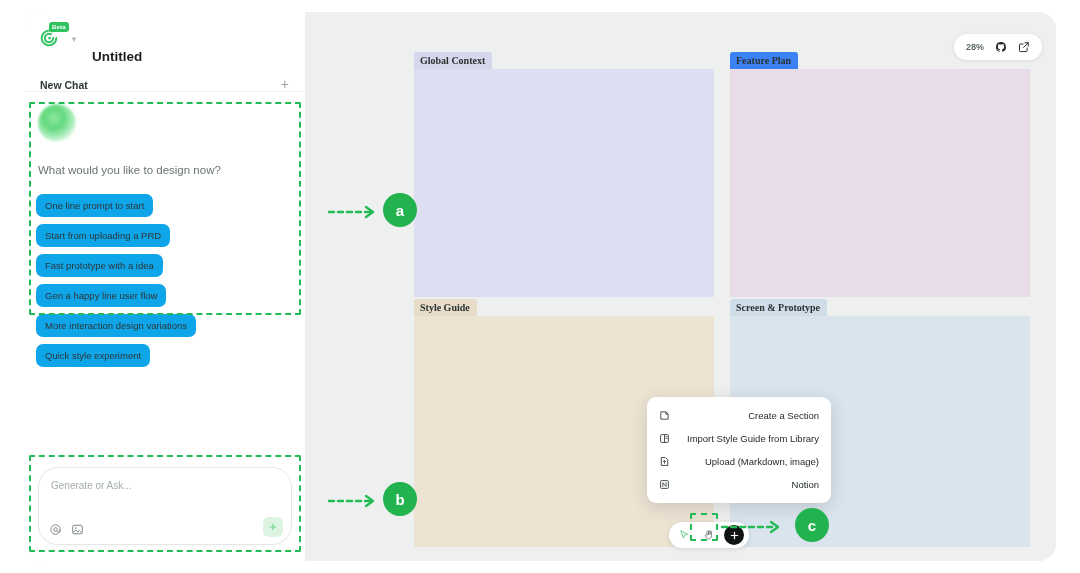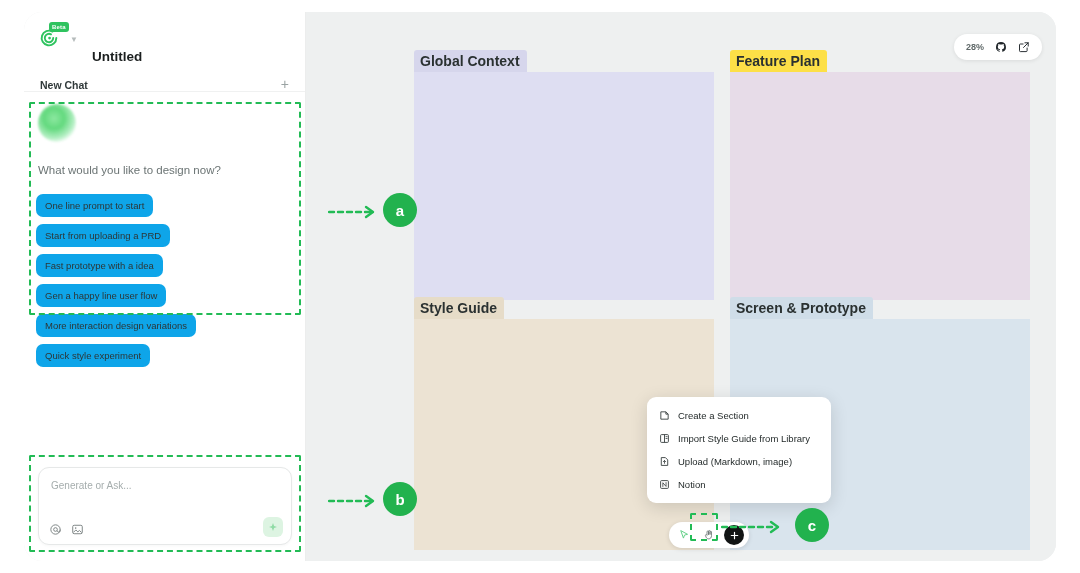--- a/index.html
+++ b/index.html
@@ -108,21 +108,21 @@
     cursor: pointer;
   }
 
   
   #composer {
     position: absolute;
     left: 14px; bottom: 16px;
     width: 254px; height: 78px;
     background: #ffffff;
     border: 1px solid #e6e8e8;
-    border-radius: 11px;
+    border-radius: 20px;
     box-shadow: 0 1px 3px rgba(0,0,0,.035);
   }
   #composer-placeholder {
     position: absolute;
     left: 12px; top: 12px;
     font-size: 10px;
     color: #a5adad;
   }
   #composer-tools {
     position: absolute;
@@ -144,25 +144,26 @@
   #canvas {
     position: absolute;
     left: 282px; top: 0;
     width: 750px; height: 549px;
     background: #eef0f0;
   }
 
   .board-panel { position: absolute; }
   .panel-tab {
     display: inline-block;
-    font-size: 14px;
+    font-size: 10px;
     font-weight: bold;
     color: #2a3131;
     padding: 3px 7px 3px 6px;
     border-radius: 3px 3px 0 0;
+    font-family: Liberation Serif, serif;
   }
   .panel-body { width: 100%; }
 
   
   #canvas-controls {
     position: absolute;
     right: 14px; top: 22px;
     height: 26px;
     background: #ffffff;
     border-radius: 13px;
@@ -204,20 +205,21 @@
     box-shadow: 0 4px 18px rgba(0,0,0,.14);
     padding: 7px 0;
     z-index: 8;
   }
   .menu-item {
     display: flex; align-items: center; gap: 8px;
     padding: 6px 12px;
     font-size: 9.5px;
     color: #242b2b;
     cursor: pointer;
+    justify-content: space-between;
   }
   .menu-icon { width: 11px; height: 11px; flex: none; display: block; }
   .menu-section-label {
     padding: 7px 12px 3px 12px;
     font-size: 8.5px;
     color: #b3baba;
   }
 
   
   .anno-box {
@@ -302,21 +304,21 @@
   </div>
 
   <div id="canvas">
 
     <div class="board-panel" style="left:108px; top:38px; width:300px;">
       <div class="panel-tab" style="background: rgb(214, 214, 236);">Global Context</div>
       <div class="panel-body" style="height: 228px; background: rgb(222, 222, 242);"></div>
     </div>
 
     <div class="board-panel" style="left:424px; top:38px; width:300px;">
-      <div class="panel-tab" style="background: #fde047;">Feature Plan</div>
+      <div class="panel-tab" style="background: #3b82f6;">Feature Plan</div>
       <div class="panel-body" style="height: 228px; background: rgb(231, 220, 232);"></div>
     </div>
 
     <div class="board-panel" style="left:108px; top:285px; width:300px;">
       <div class="panel-tab" style="background: rgb(230, 220, 200);">Style Guide</div>
       <div class="panel-body" style="height: 231px; background: rgb(236, 227, 211);"></div>
     </div>
 
     <div class="board-panel" style="left:424px; top:285px; width:300px;">
       <div class="panel-tab" style="background: rgb(207, 221, 232);">Screen &amp; Prototype</div>

